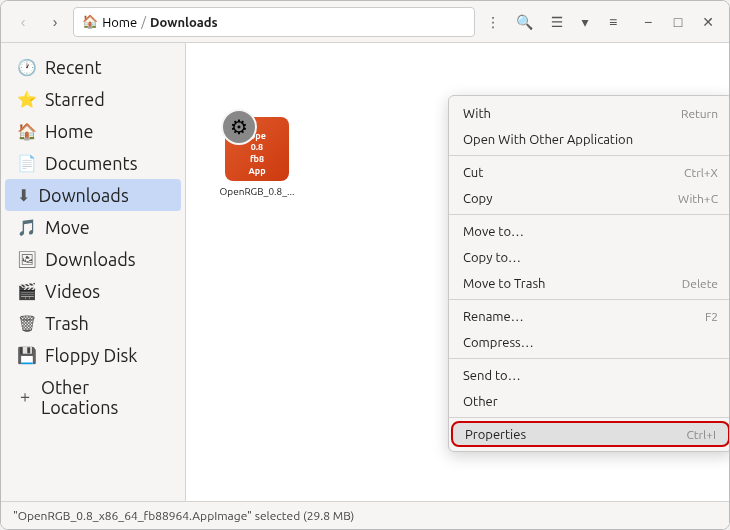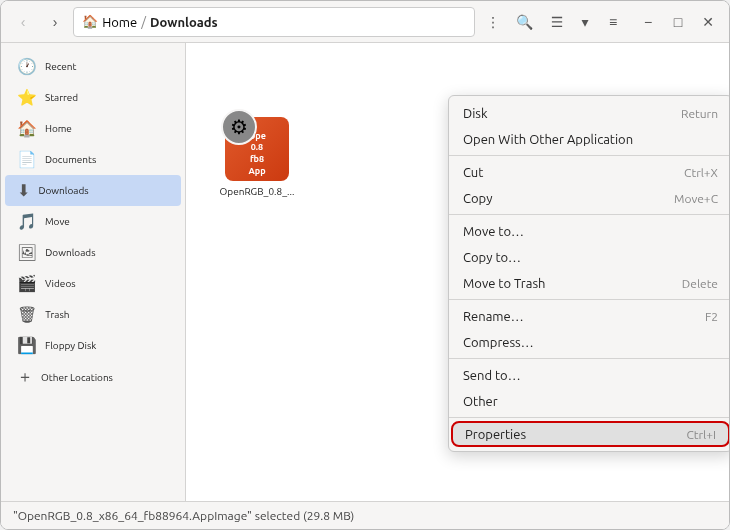--- a/index.html
+++ b/index.html
@@ -142,21 +142,21 @@
       align-items: center;
       gap: 8px;
       padding: 6px 12px;
       cursor: pointer;
       border-radius: 4px;
       margin: 0 4px;
       color: #222;
     }
     .sidebar-item.active { background: #c6d8f5; }
     .sidebar-item .item-icon { font-size: 16px; color: #555; }
-    .sidebar-item .item-label { font-size: 10px; }
+    .sidebar-item .item-label { font-size: 18px; }
 
     
     .content {
       flex: 1;
       position: relative;
       background: #fff;
       overflow: hidden;
     }
 
     
@@ -364,35 +364,35 @@
           <div class="gear-overlay">⚙</div>
           <div class="app-image-icon">
             <span style="font-size:9px; font-weight:bold; color:white; text-align:center; line-height:1.3; padding-top:10px;">Ope<br>0.8<br>fb8<br>App</span>
           </div>
         </div>
         <div class="file-name" style="font-size:10px; max-width:80px; overflow:hidden; text-overflow:ellipsis; white-space:nowrap;">OpenRGB_0.8_...</div>
       </div>
 
       <div class="context-menu">
         <div class="ctx-item">
-          <span>Disk</span>
+          <span>With</span>
           <span class="ctx-shortcut">Return</span>
         </div>
         <div class="ctx-item">
           <span>Open With Other Application</span>
           <span class="ctx-shortcut"></span>
         </div>
         <div class="ctx-separator"></div>
         <div class="ctx-item">
           <span>Cut</span>
           <span class="ctx-shortcut">Ctrl+X</span>
         </div>
         <div class="ctx-item">
           <span>Copy</span>
-          <span class="ctx-shortcut">Move+C</span>
+          <span class="ctx-shortcut">With+C</span>
         </div>
         <div class="ctx-separator"></div>
         <div class="ctx-item">
           <span>Move to…</span>
         </div>
         <div class="ctx-item">
           <span>Copy to…</span>
         </div>
         <div class="ctx-item">
           <span>Move to Trash</span>

